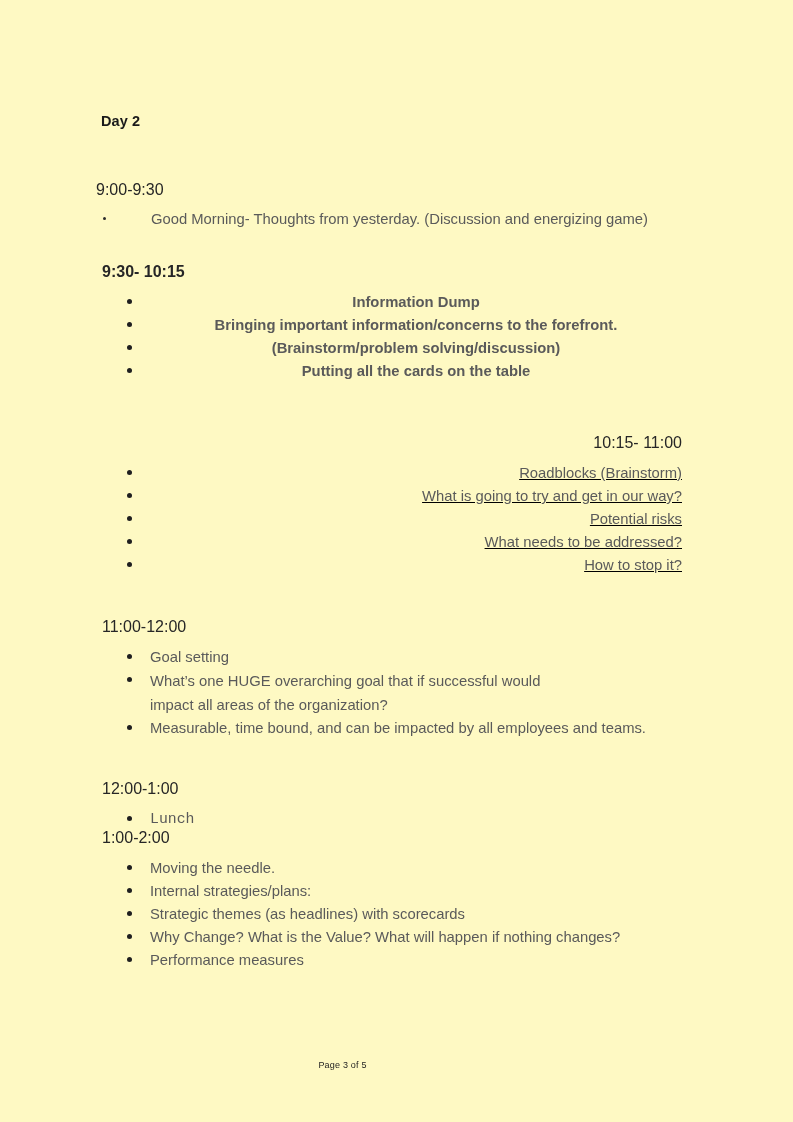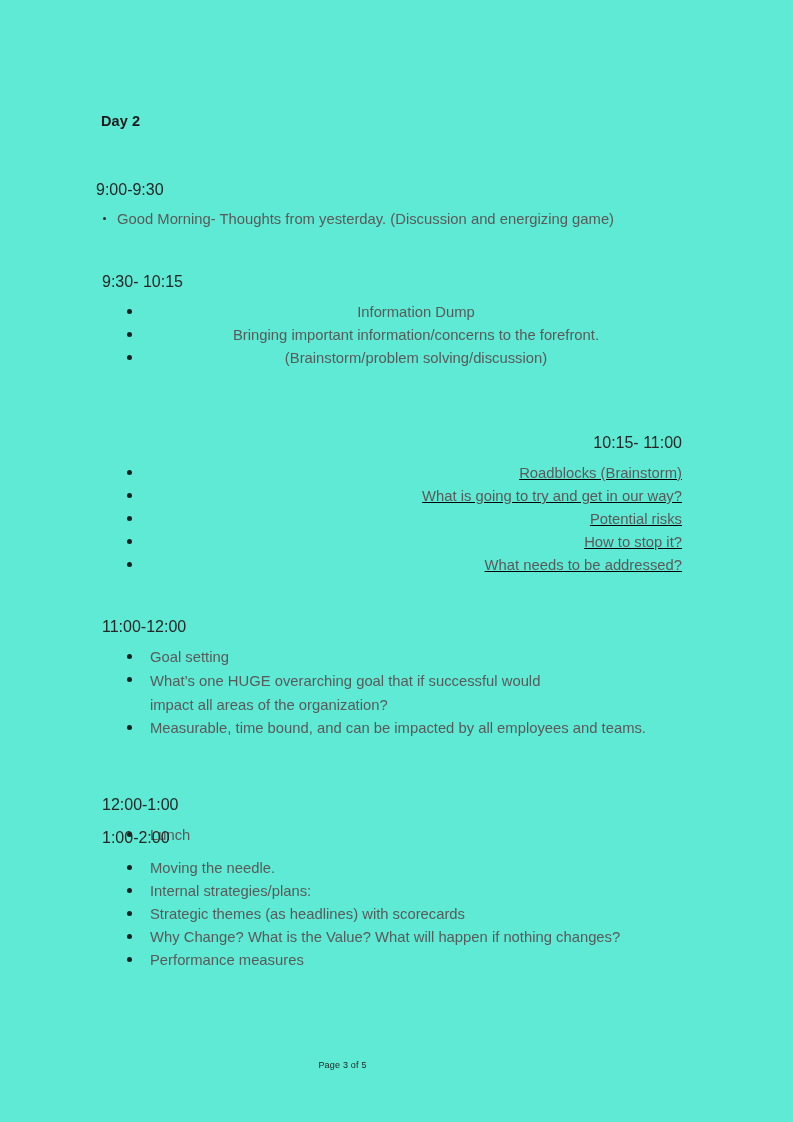--- a/index.html
+++ b/index.html
@@ -4,21 +4,21 @@
 <style>
   html, body {
     margin: 0;
     padding: 0;
     background: #ffffff;
   }
   .page {
     position: relative;
     width: 793px;
     height: 1122px;
-    background: #5eead4;
+    background: #fef9c3;
     font-family: "Liberation Sans", sans-serif;
     overflow: hidden;
   }
 
   
   .day-heading {
     position: absolute;
     left: 101px;
     top: 113px;
     font-size: 14.5px;
@@ -50,20 +50,21 @@
   ul.bullets li {
     position: relative;
     color: #5a5a5a;
     font-size: 14.8px;
     line-height: 23px;
   }
   
   ul.bullets.lvl1 li {
     margin-left: 117px;
     padding-left: 0;
+    text-align: center;
   }
   ul.bullets.lvl1 li .bullet-dot {
     position: absolute;
     left: -14px;
     top: 9px;
     width: 3.4px;
     height: 3.4px;
     background: #2b2b2b;
     border-radius: 50%;
   }
@@ -111,34 +112,38 @@
   <div class="block" style="top:182px;">
     <div class="time-heading lvl-a">9:00-9:30</div>
     <ul class="bullets lvl1" style="margin-top:10px;">
       <li>
         <span class="bullet-dot"></span>
         <span class="bullet-text">Good Morning- Thoughts from yesterday. (Discussion and energizing game)</span>
       </li>
     </ul>
   </div>
 
-  <div class="block" style="top:274px;">
+  <div class="block" style="top:264px;font-weight:bold;">
     <div class="time-heading lvl-b">9:30- 10:15</div>
     <ul class="bullets lvl2" style="margin-top:11px;text-align:center;">
       <li>
         <span class="bullet-dot"></span>
         <span class="bullet-text">Information Dump</span>
       </li>
       <li>
         <span class="bullet-dot"></span>
         <span class="bullet-text">Bringing important information/concerns to the forefront.</span>
       </li>
       <li>
         <span class="bullet-dot"></span>
         <span class="bullet-text">(Brainstorm/problem solving/discussion)</span>
+      </li>
+      <li>
+        <span class="bullet-dot"></span>
+        <span class="bullet-text">Putting all the cards on the table</span>
       </li>
     </ul>
   </div>
 
   <div class="block" style="top:435px;text-align:right;">
     <div class="time-heading lvl-b">10:15- 11:00</div>
     <ul class="bullets lvl2" style="margin-top:11px;text-decoration:underline;">
       <li>
         <span class="bullet-dot"></span>
         <span class="bullet-text">Roadblocks (Brainstorm)</span>
@@ -146,25 +151,25 @@
       <li>
         <span class="bullet-dot"></span>
         <span class="bullet-text">What is going to try and get in our way?</span>
       </li>
       <li>
         <span class="bullet-dot"></span>
         <span class="bullet-text">Potential risks</span>
       </li>
       <li>
         <span class="bullet-dot"></span>
+        <span class="bullet-text">What needs to be addressed?</span>
+      </li>
+      <li>
+        <span class="bullet-dot"></span>
         <span class="bullet-text">How to stop it?</span>
-      </li>
-      <li>
-        <span class="bullet-dot"></span>
-        <span class="bullet-text">What needs to be addressed?</span>
       </li>
     </ul>
   </div>
 
   <div class="block" style="top:619px;">
     <div class="time-heading lvl-b">11:00-12:00</div>
     <ul class="bullets lvl2" style="margin-top:11px;">
       <li>
         <span class="bullet-dot"></span>
         <span class="bullet-text">Goal setting</span>
@@ -174,23 +179,23 @@
         <span class="bullet-text wrap-line">What’s one HUGE overarching goal that if successful would</span>
         <span class="bullet-text wrap-line">impact all areas of the organization?</span>
       </li>
       <li>
         <span class="bullet-dot"></span>
         <span class="bullet-text">Measurable, time bound, and can be impacted by all employees and teams.</span>
       </li>
     </ul>
   </div>
 
-  <div class="block" style="top:781px;margin-top:16px;">
+  <div class="block" style="top:781px;">
     <div class="time-heading lvl-b">12:00-1:00</div>
-    <ul class="bullets lvl2" style="margin-top:11px;">
+    <ul class="bullets lvl2" style="margin-top:11px;font-family:Liberation Mono, monospace;">
       <li>
         <span class="bullet-dot"></span>
         <span class="bullet-text">Lunch</span>
       </li>
     </ul>
   </div>
 
   <div class="block" style="top:830px;">
     <div class="time-heading lvl-b">1:00-2:00</div>
     <ul class="bullets lvl2" style="margin-top:11px;">

